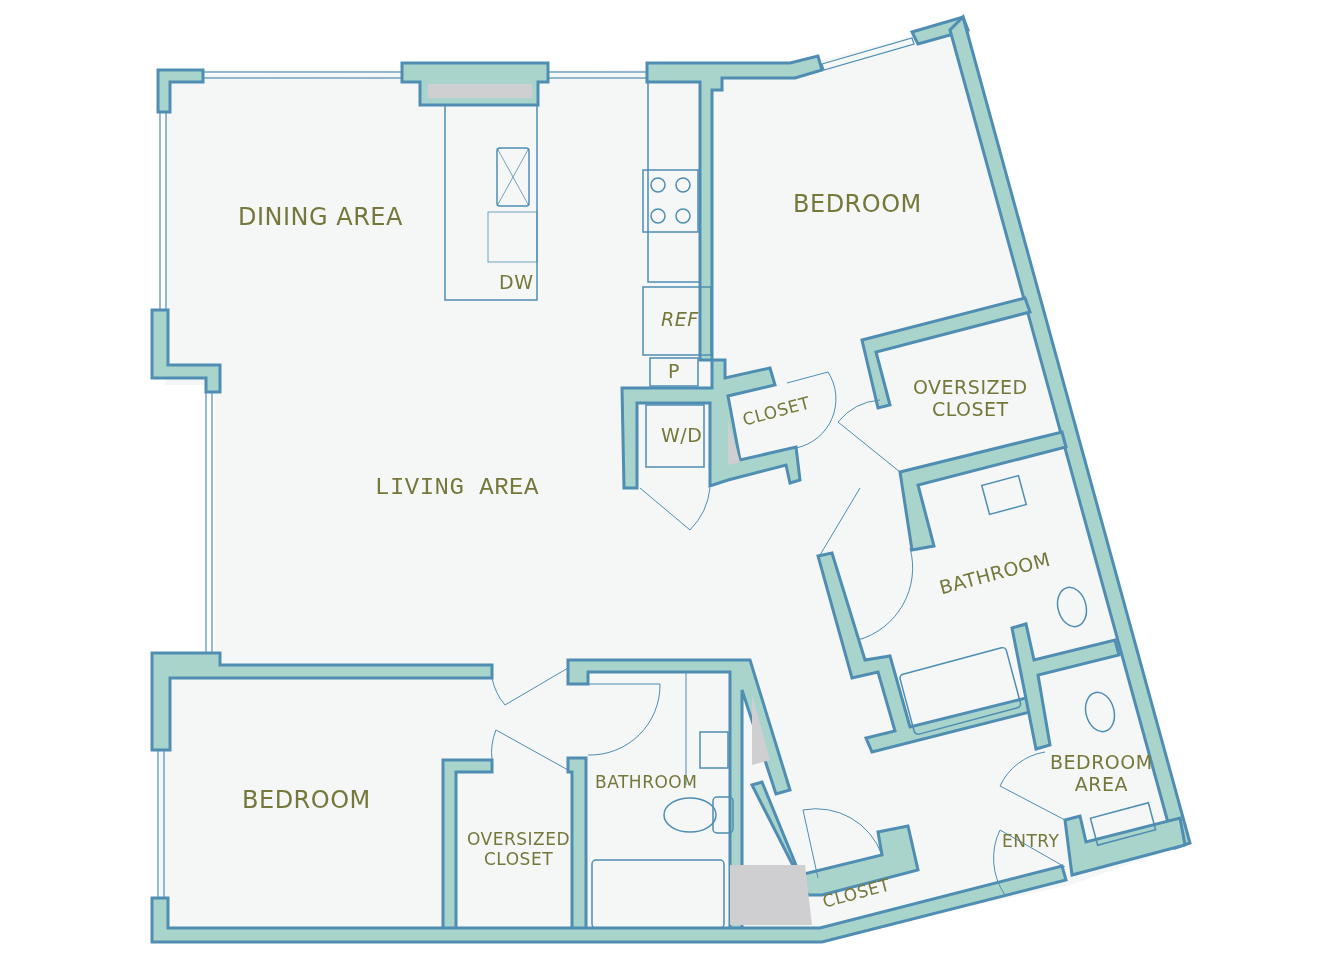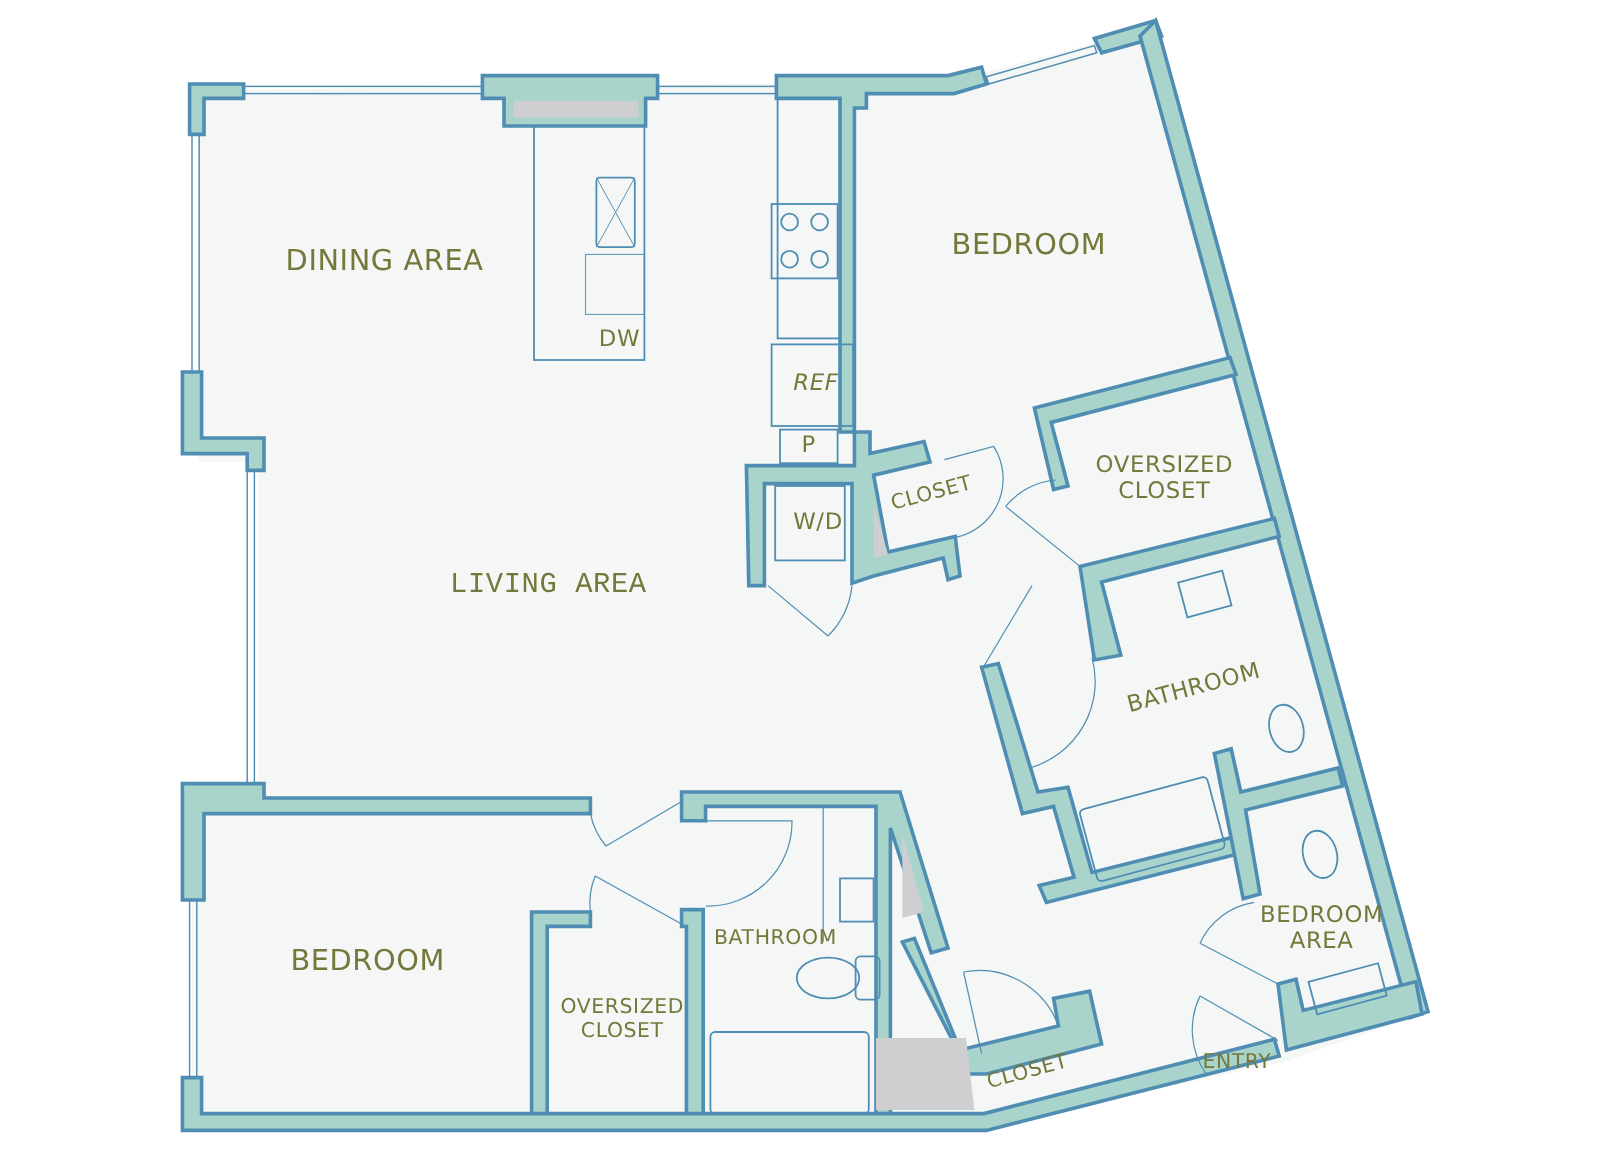--- a/index.html
+++ b/index.html
@@ -126,18 +126,18 @@
 <div class="lbl sm" style="left:742px; top:402px; transform:rotate(-15deg);">CLOSET</div>
 <div class="lbl sm" style="left:822px; top:884px; transform:rotate(-15deg);">CLOSET</div>
 
 <div class="lbl md" style="left:938px; top:563px; transform:rotate(-15deg);">BATHROOM</div>
 <div class="lbl sm" style="left:595px; top:773px;">BATHROOM</div>
 
 <div class="lbl md" style="left:1050px; top:752px;">
   <div>BEDROOM</div>
   <div>AREA</div>
 </div>
-<div class="lbl sm" style="left:1002px; top:876px;">ENTRY</div>
+<div class="lbl sm" style="left:1002px; top:832px;">ENTRY</div>
 
 <div class="lbl md" style="left:499px; top:227px;margin-top:45px;">DW</div>
 <div class="lbl md" style="left:661px; top:309px;font-style:italic;">REF</div>
 <div class="lbl md" style="left:668px; top:361px;">P</div>
 <div class="lbl md" style="left:661px; top:425px;">W/D</div>
 
 </body></html>

